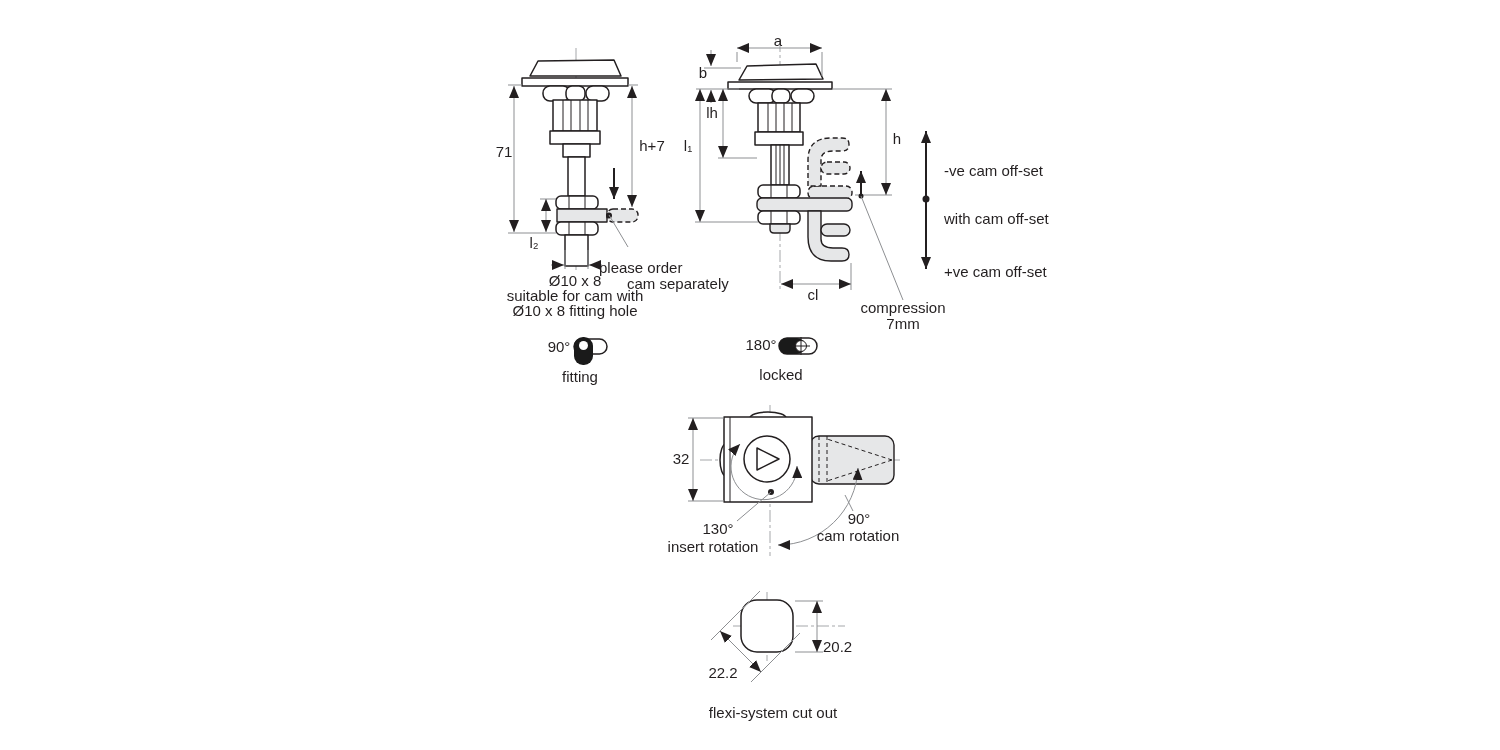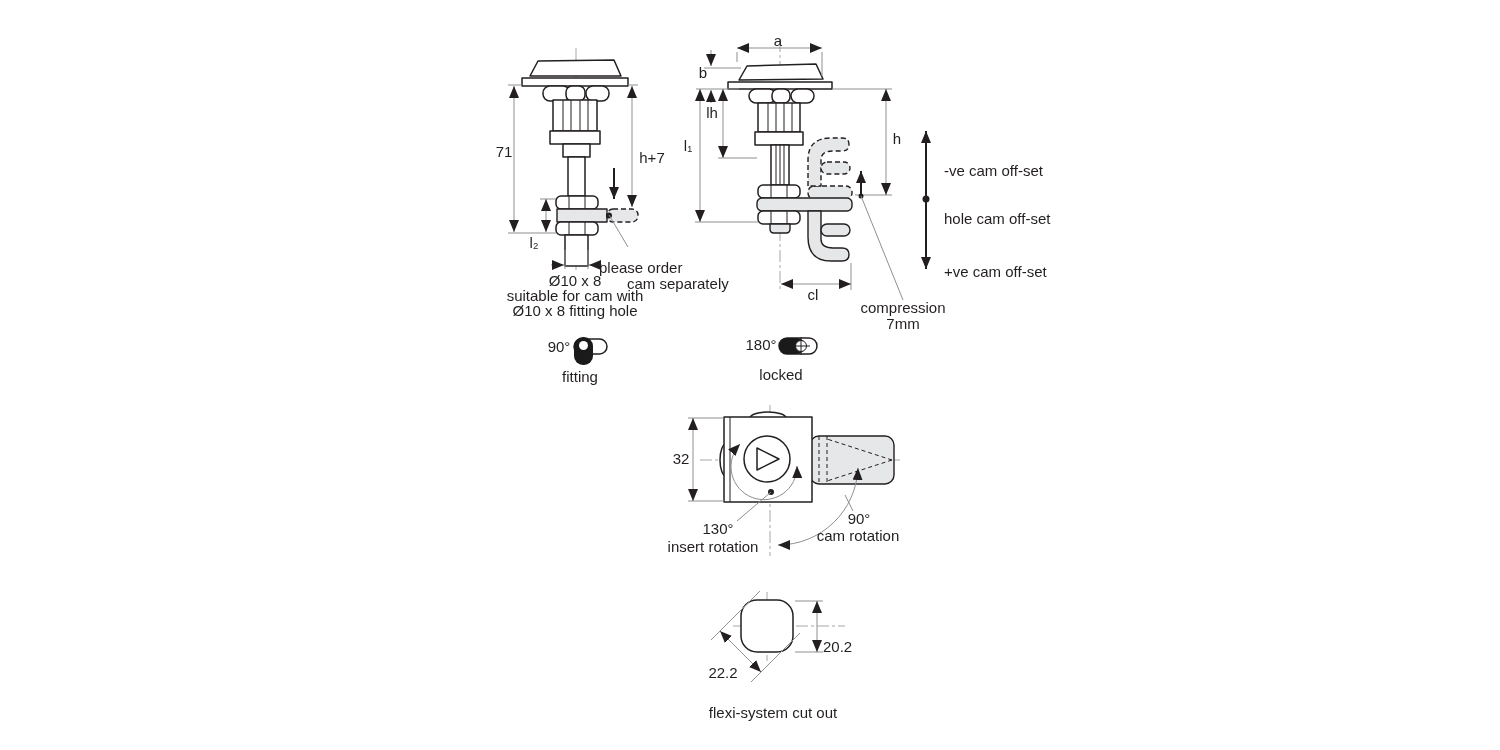--- a/index.html
+++ b/index.html
@@ -150,39 +150,39 @@
     <path class="cen" d="M767,592 V661 M733,626 H845"></path>
     <rect class="ol" x="741" y="600" width="52" height="52" rx="16"></rect>
     <path class="dim" d="M795,601 H823 M795,652 H823"></path>
     <line class="dim" x1="817" y1="601" x2="817" y2="652" marker-start="url(#ah)" marker-end="url(#ah)"></line>
     <path class="dim" d="M760,591 L711,640 M800,633 L751,682"></path>
     <line class="dim" x1="720" y1="631" x2="761" y2="672" marker-start="url(#ah)" marker-end="url(#ah)"></line>
   </g>
 </svg>
 
 <span class="lbl" style="left:504px;top:152px;">71</span>
-<span class="lbl" style="left:652px;top:146px;margin-top:12px;">h+7</span>
+<span class="lbl" style="left:652px;top:146px;">h+7</span>
 <span class="lbl" style="left:534px;top:215px;margin-top:28px;">l₂</span>
 <span class="lbl la" style="left:599px;top:248px;">please order</span>
 <span class="lbl la" style="left:627px;top:264px;">cam separately</span>
 <span class="lbl" style="left:575px;top:281px;">Ø10 x 8</span>
 <span class="lbl" style="left:575px;top:296px;">suitable for cam with</span>
 <span class="lbl" style="left:575px;top:311px;">Ø10 x 8 fitting hole</span>
 
 <span class="lbl" style="left:778px;top:41px;">a</span>
 <span class="lbl" style="left:703px;top:73px;">b</span>
 <span class="lbl" style="left:712px;top:113px;">lh</span>
 <span class="lbl" style="left:688px;top:146px;">l₁</span>
 <span class="lbl" style="left:897px;top:139px;">h</span>
 <span class="lbl" style="left:813px;top:295px;">cl</span>
 <span class="lbl" style="left:903px;top:308px;">compression</span>
 <span class="lbl" style="left:903px;top:324px;">7mm</span>
 
 <span class="lbl la" style="left:944px;top:151px;">-ve cam off-set</span>
-<span class="lbl la" style="left:944px;top:199px;">hole cam off-set</span>
+<span class="lbl la" style="left:944px;top:199px;">with cam off-set</span>
 <span class="lbl la" style="left:944px;top:252px;">+ve cam off-set</span>
 
 <span class="lbl" style="left:559px;top:347px;">90°</span>
 <span class="lbl" style="left:580px;top:377px;">fitting</span>
 <span class="lbl" style="left:761px;top:345px;">180°</span>
 <span class="lbl" style="left:781px;top:375px;">locked</span>
 
 <span class="lbl" style="left:681px;top:459px;">32</span>
 <span class="lbl" style="left:718px;top:529px;">130°</span>
 <span class="lbl" style="left:713px;top:547px;">insert rotation</span>

